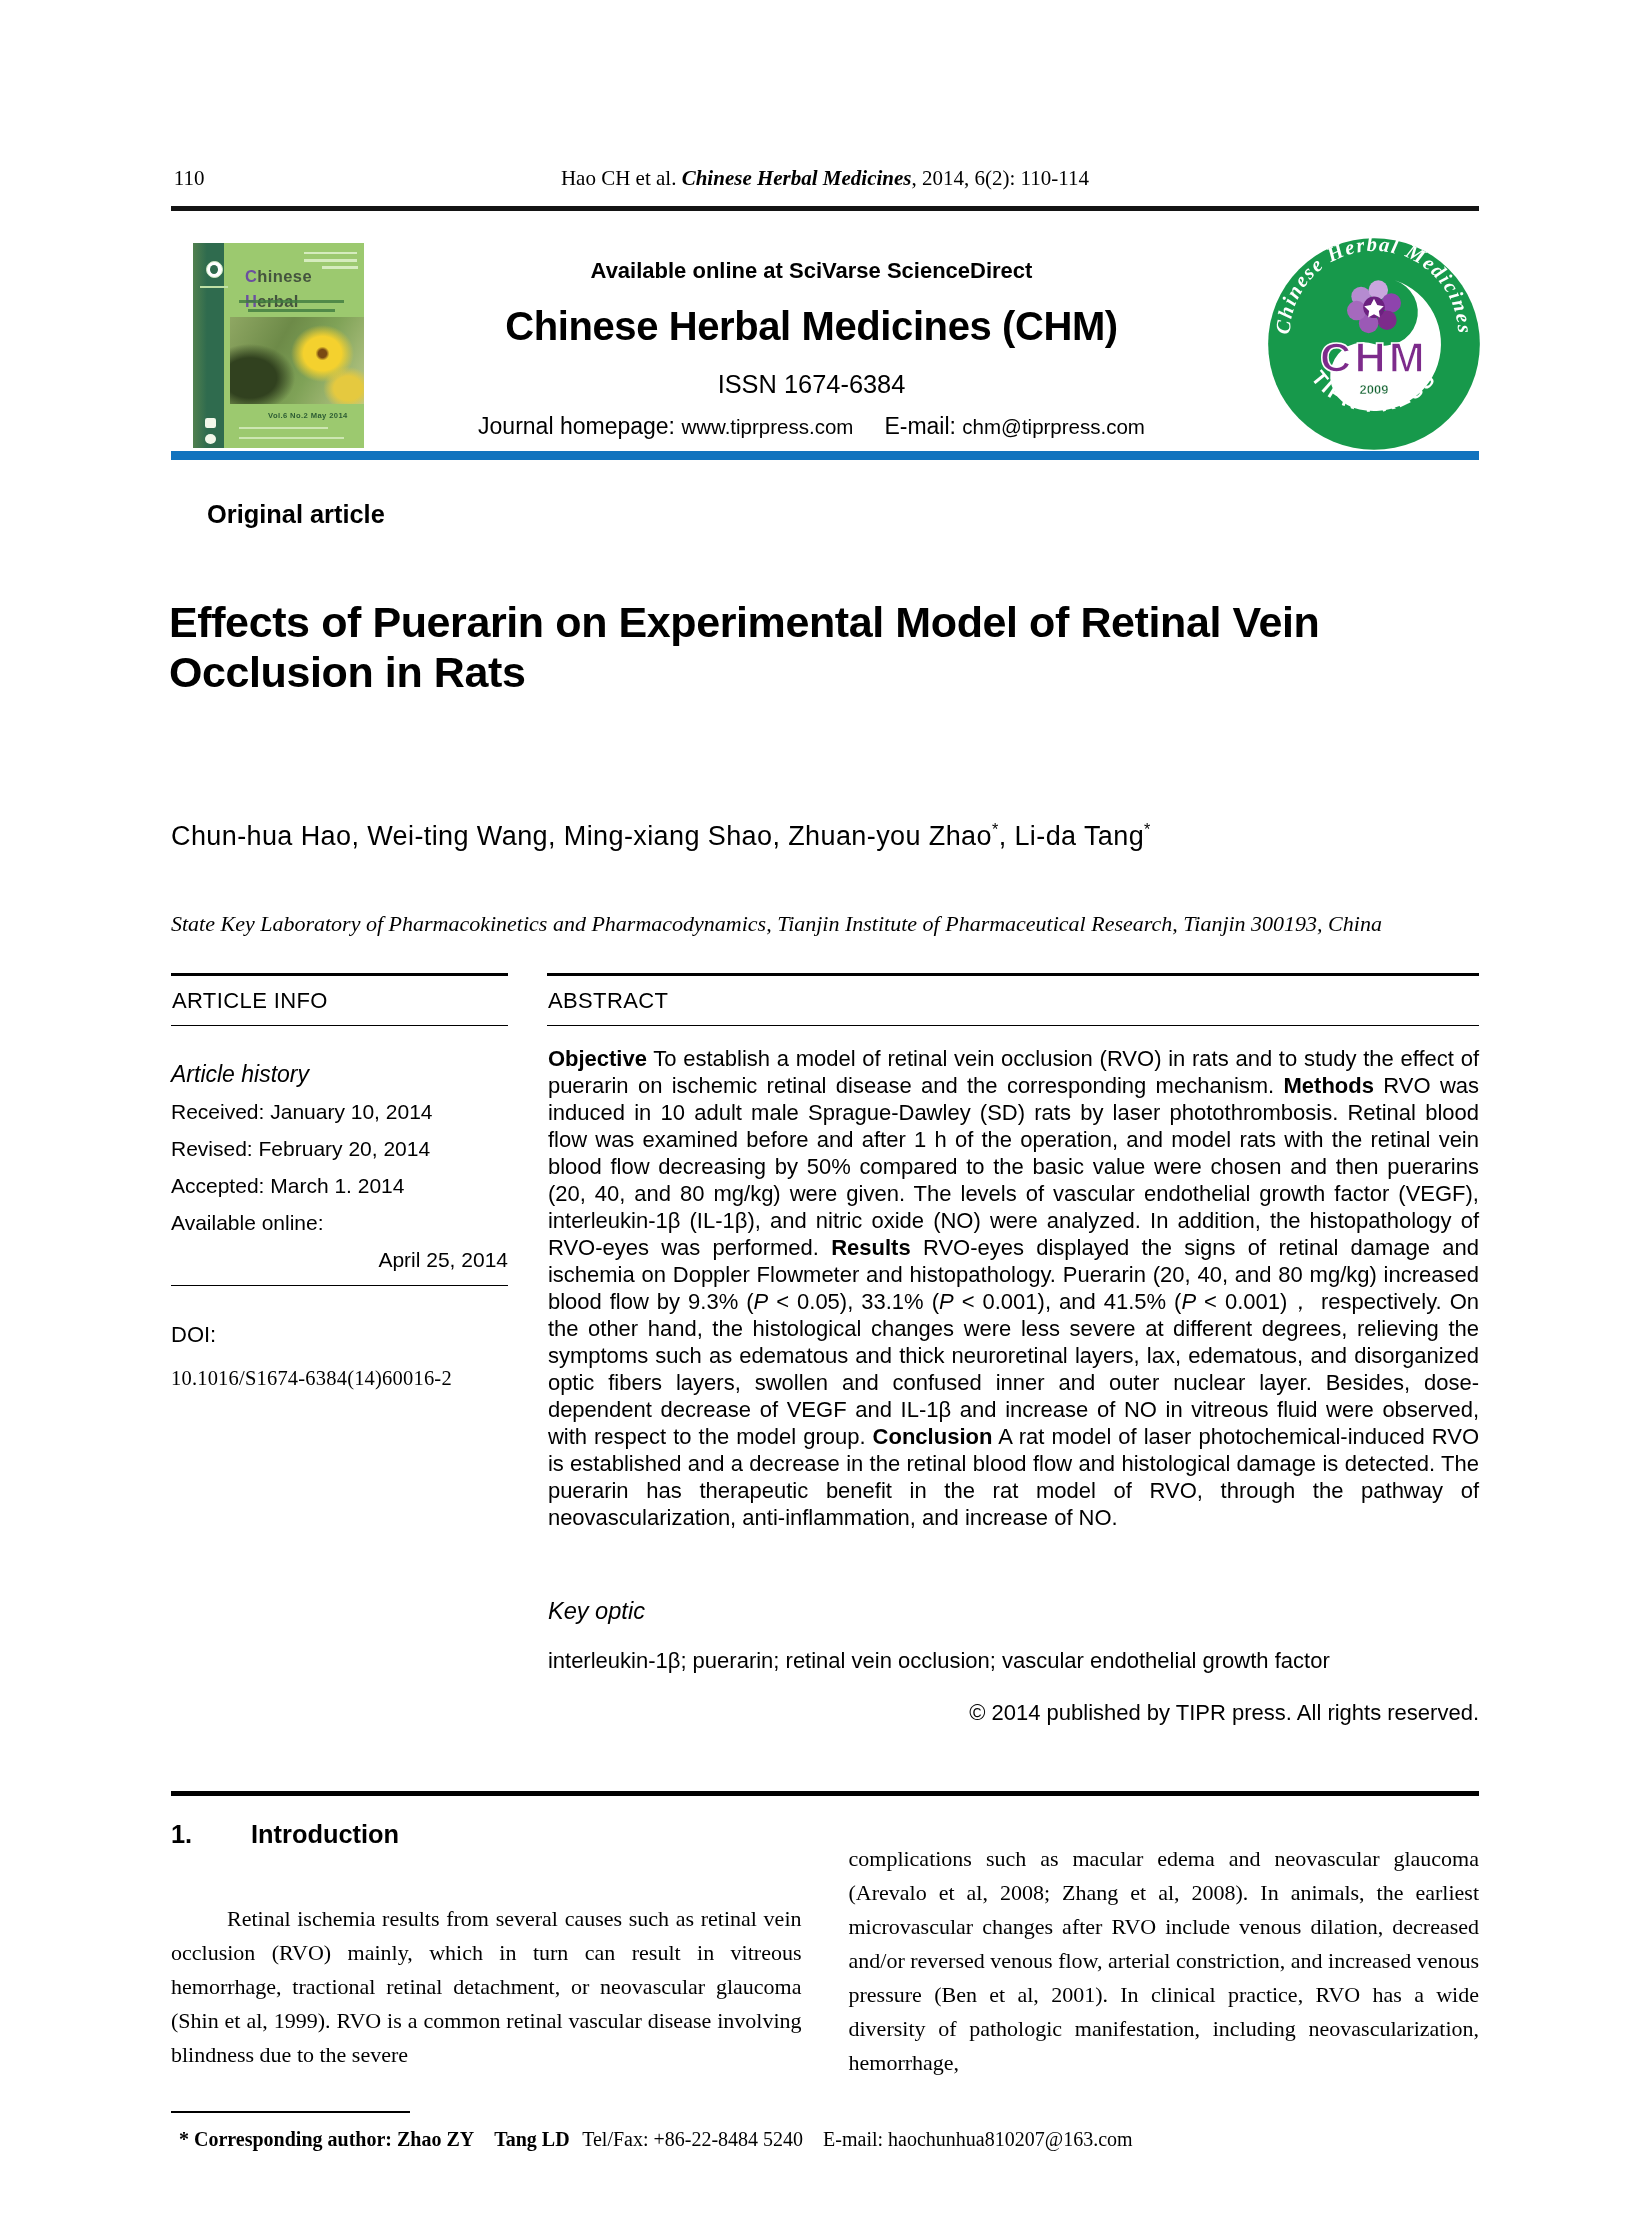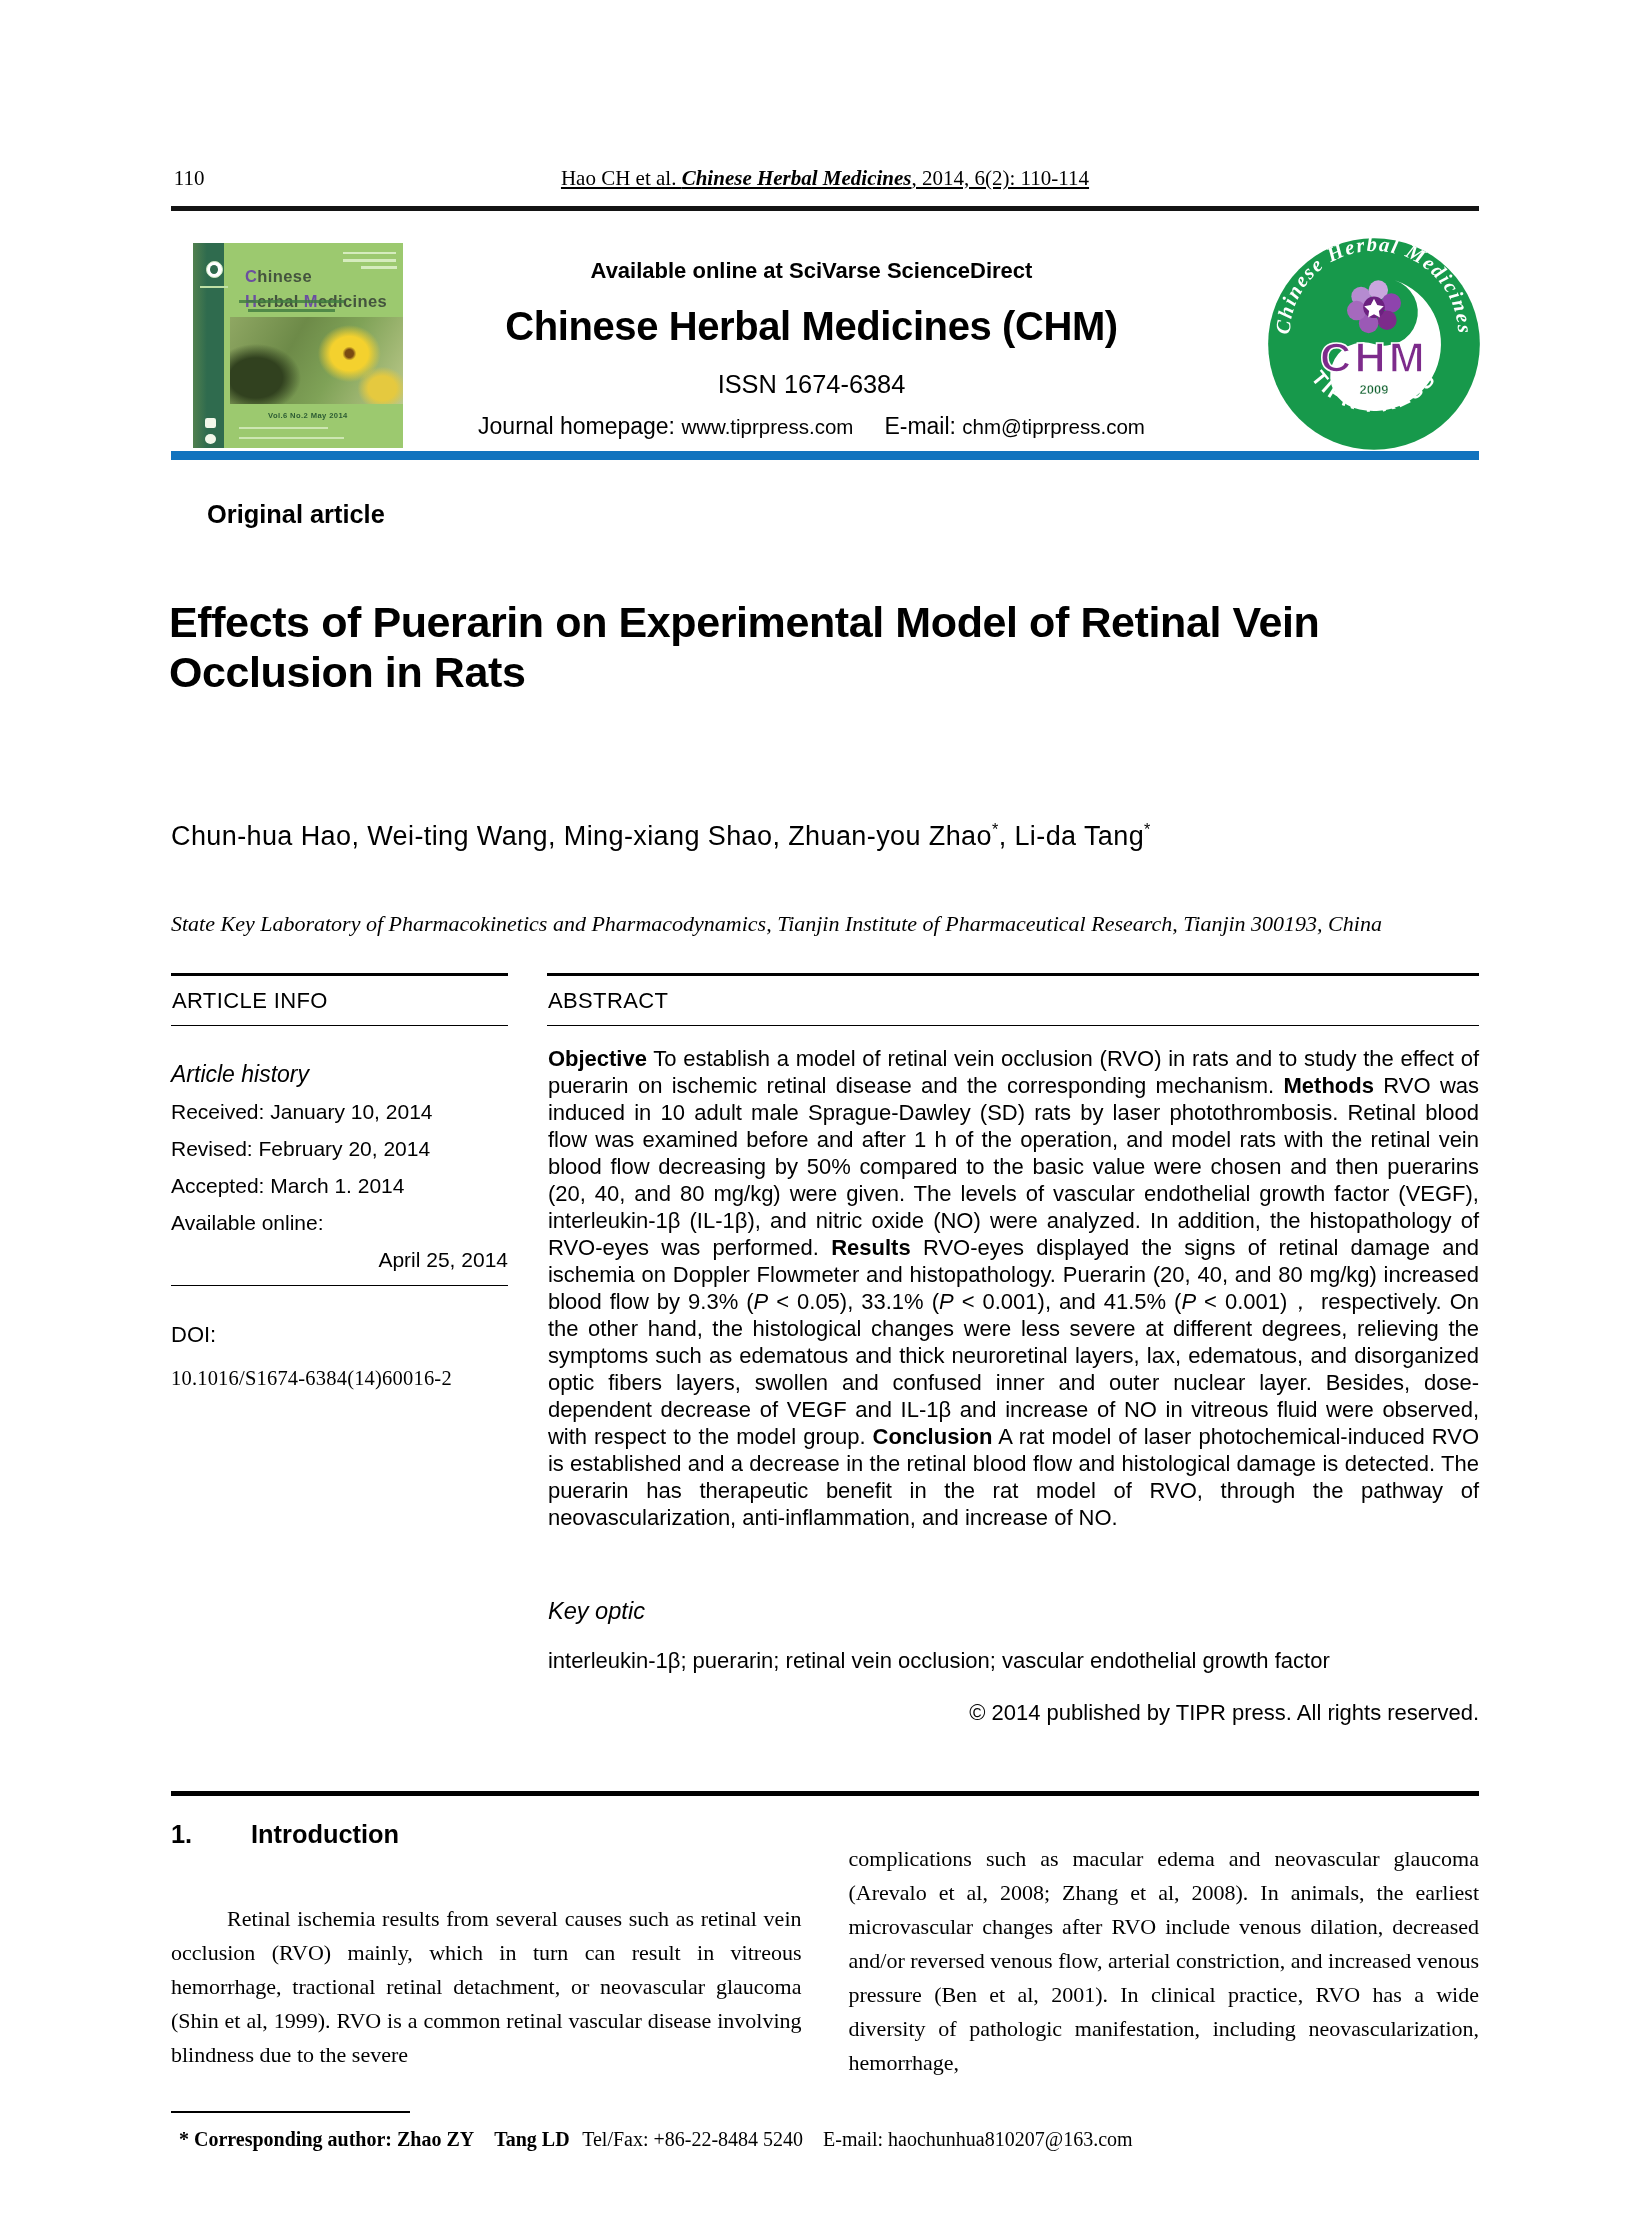--- a/index.html
+++ b/index.html
@@ -3,30 +3,30 @@
 <meta charset="utf-8">
 <style>
   html,body{margin:0;padding:0;}
   body{
     width:1650px;height:2334px;position:relative;background:#ffffff;color:#000;
     font-family:"Liberation Sans","DejaVu Sans",sans-serif;overflow:hidden;
   }
   .abs{position:absolute;}
 
   
-  .running-head{left:171px;top:166px;width:1308px;font-family:"Liberation Serif","DejaVu Serif",serif;font-size:21px;text-decoration:underline;}
+  .running-head{left:171px;top:166px;width:1308px;font-family:"Liberation Serif","DejaVu Serif",serif;font-size:21px;}
   .running-head .pageno{position:absolute;left:2.7px;top:0;}
   .running-head .cite{display:block;text-align:center;}
   .head-rule{left:171px;top:206px;width:1308px;height:4.5px;background:#141414;}
 
   
   .masthead{left:171px;top:241px;width:1308px;height:208px;}
 
   
-  .cover{position:absolute;left:22px;top:1.8px;width:171px;height:205px;background:#9CC96F;overflow:hidden;padding-left:39px;}
+  .cover{position:absolute;left:22px;top:1.8px;width:171px;height:205px;background:#9CC96F;overflow:hidden;}
   .cover .spine{position:absolute;left:0;top:0;bottom:0;width:31px;background:linear-gradient(90deg,#51804F 0%,#2F6B4E 45%,#2F6B4E 100%);}
   .cover .seal{position:absolute;left:13.4px;top:18.7px;width:17px;height:17px;border-radius:50%;background:#fff;border:1.3px solid #cfe8c2;box-sizing:border-box;}
   .cover .seal::after{content:"";position:absolute;left:3.1px;top:2.7px;width:8px;height:9px;border-radius:50%;background:#2F6B4E;}
   .cover .seal-caption{position:absolute;left:7.1px;top:43px;width:28px;height:2.2px;background:#BFE0A5;}
   .cover .cv-title{position:absolute;left:52px;top:21.4px;line-height:25px;font-size:16.5px;font-weight:bold;letter-spacing:0.4px;color:#44543E;}
   .cover .cv-title .ini{color:#6B4FA0;}
   .cover .toptext{position:absolute;right:7.1px;top:9px;width:53px;}
   .cover .toptext div{height:2.7px;margin-bottom:4.5px;background:#D6ECBE;}
   .cover .subbar{position:absolute;left:46px;width:105px;height:3.1px;background:#3E7A3E;opacity:.8;}
   .cover .photo{

